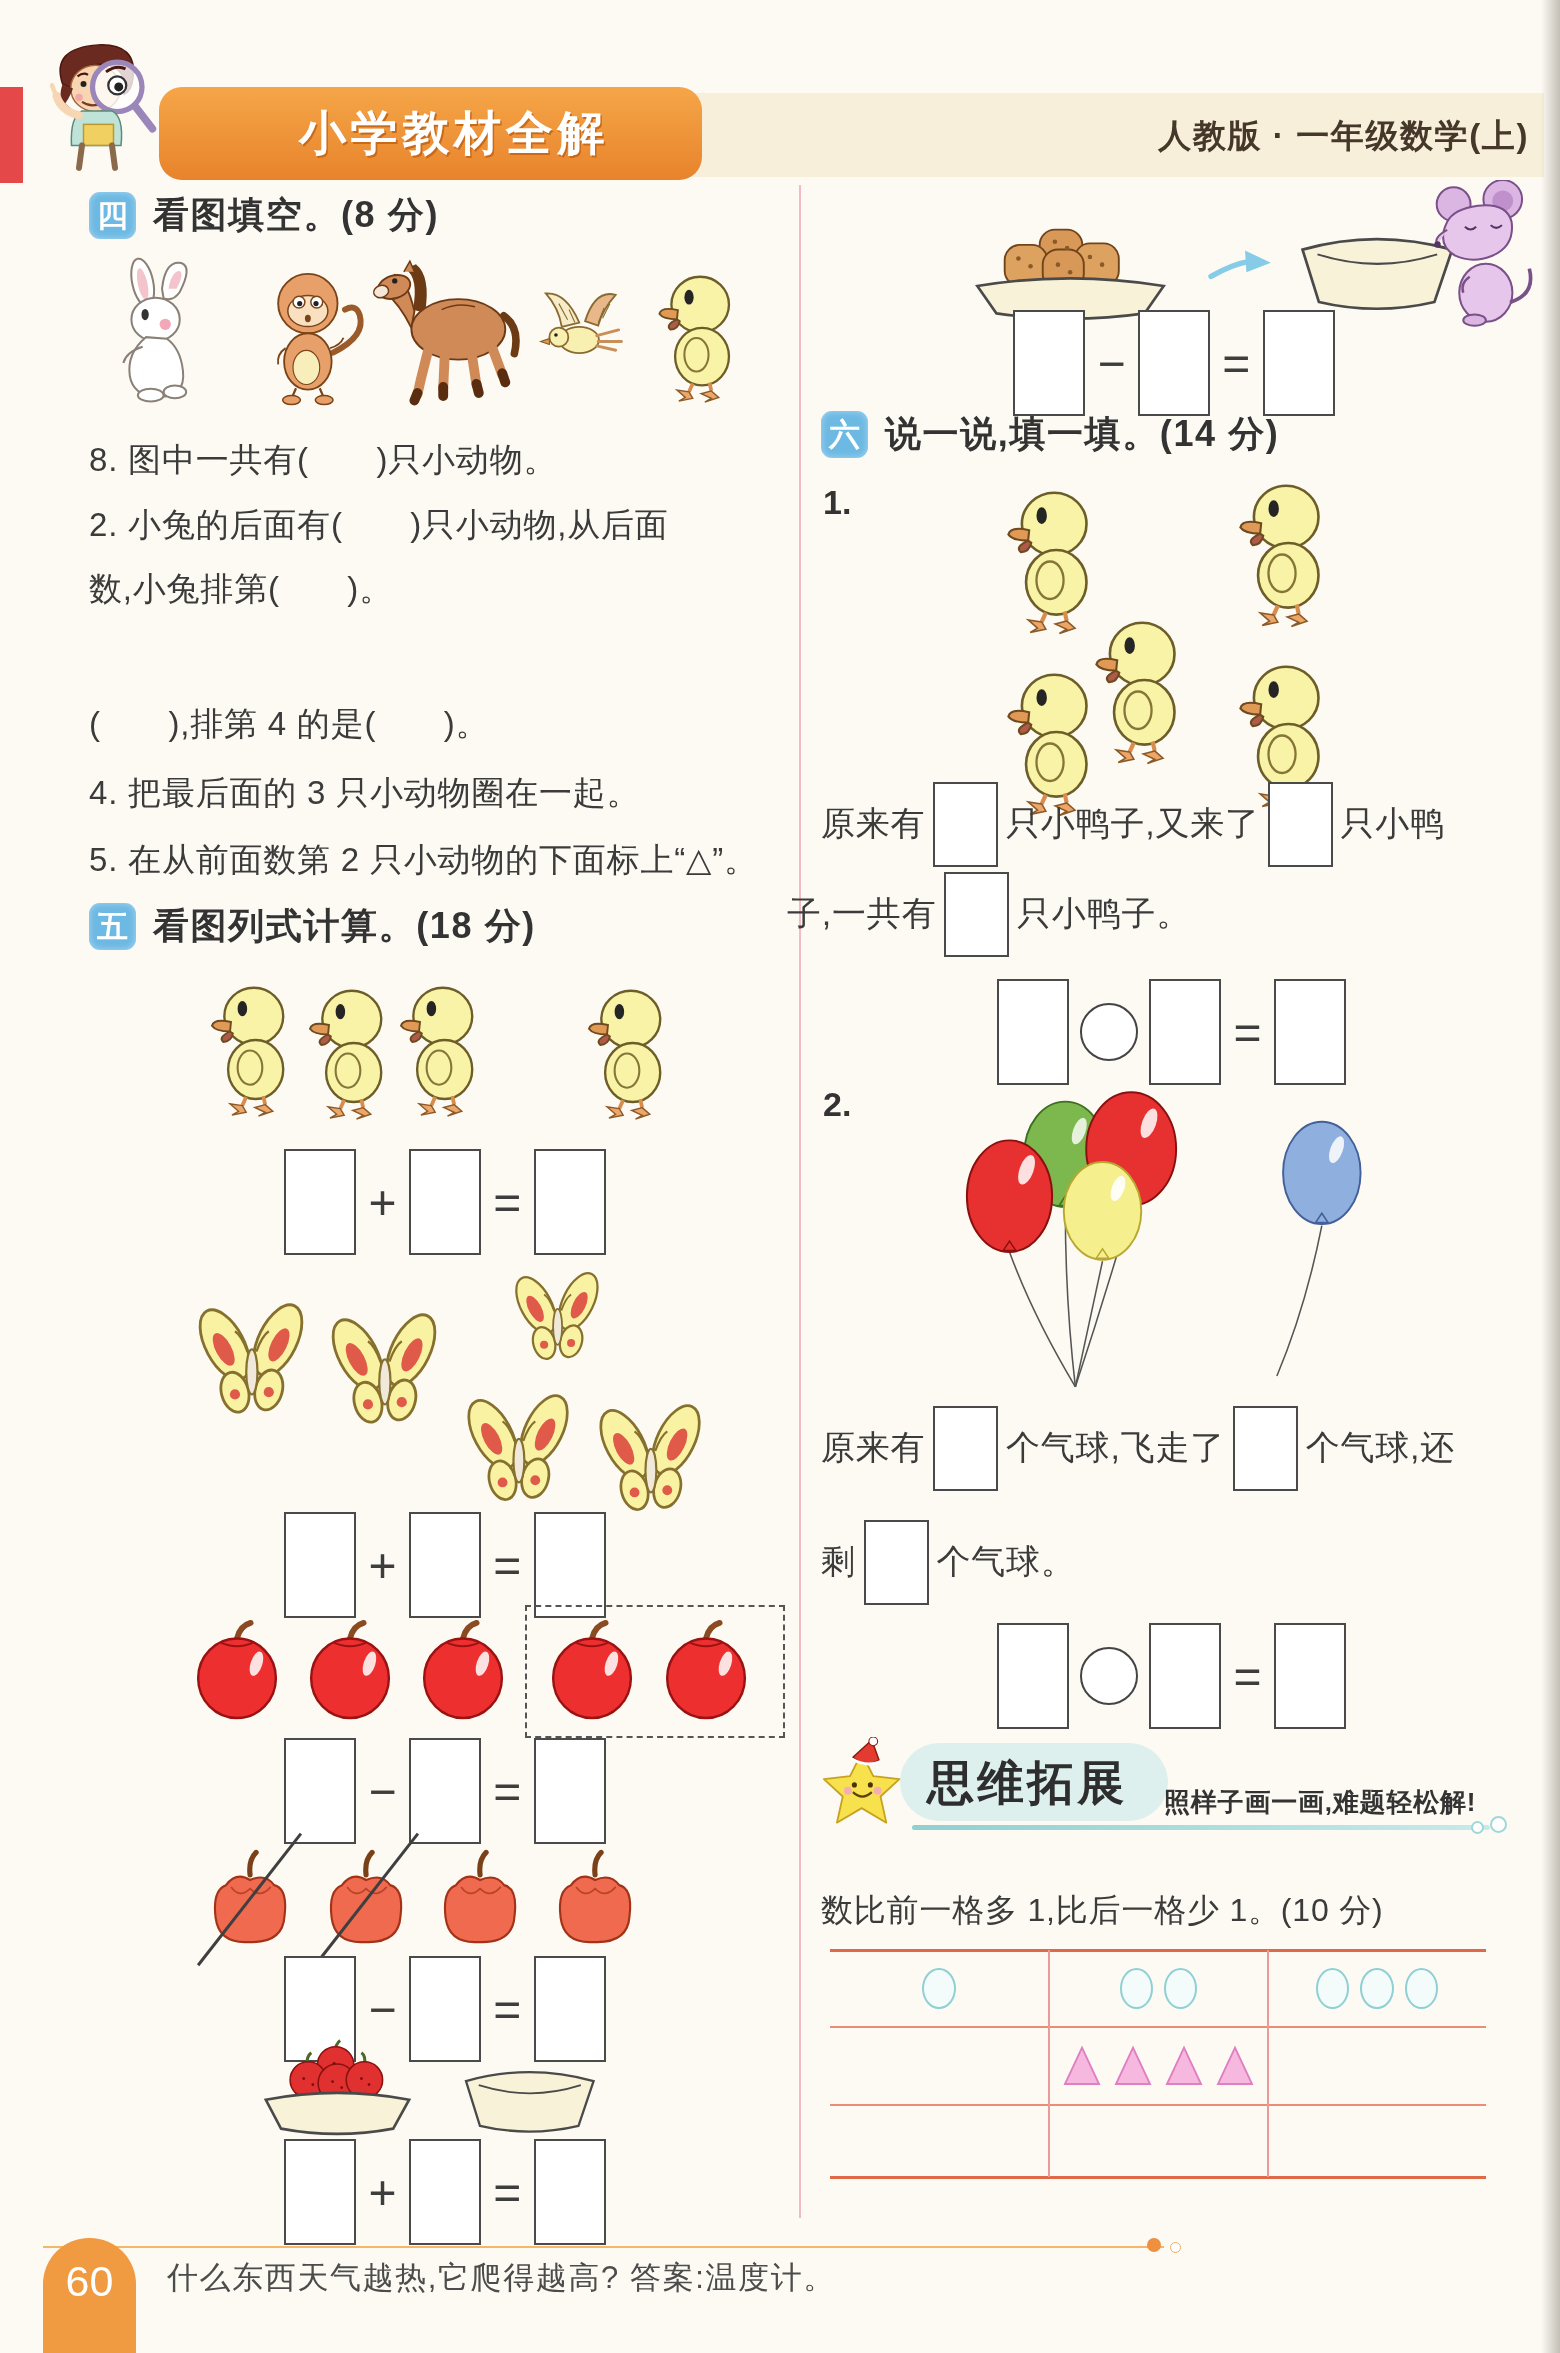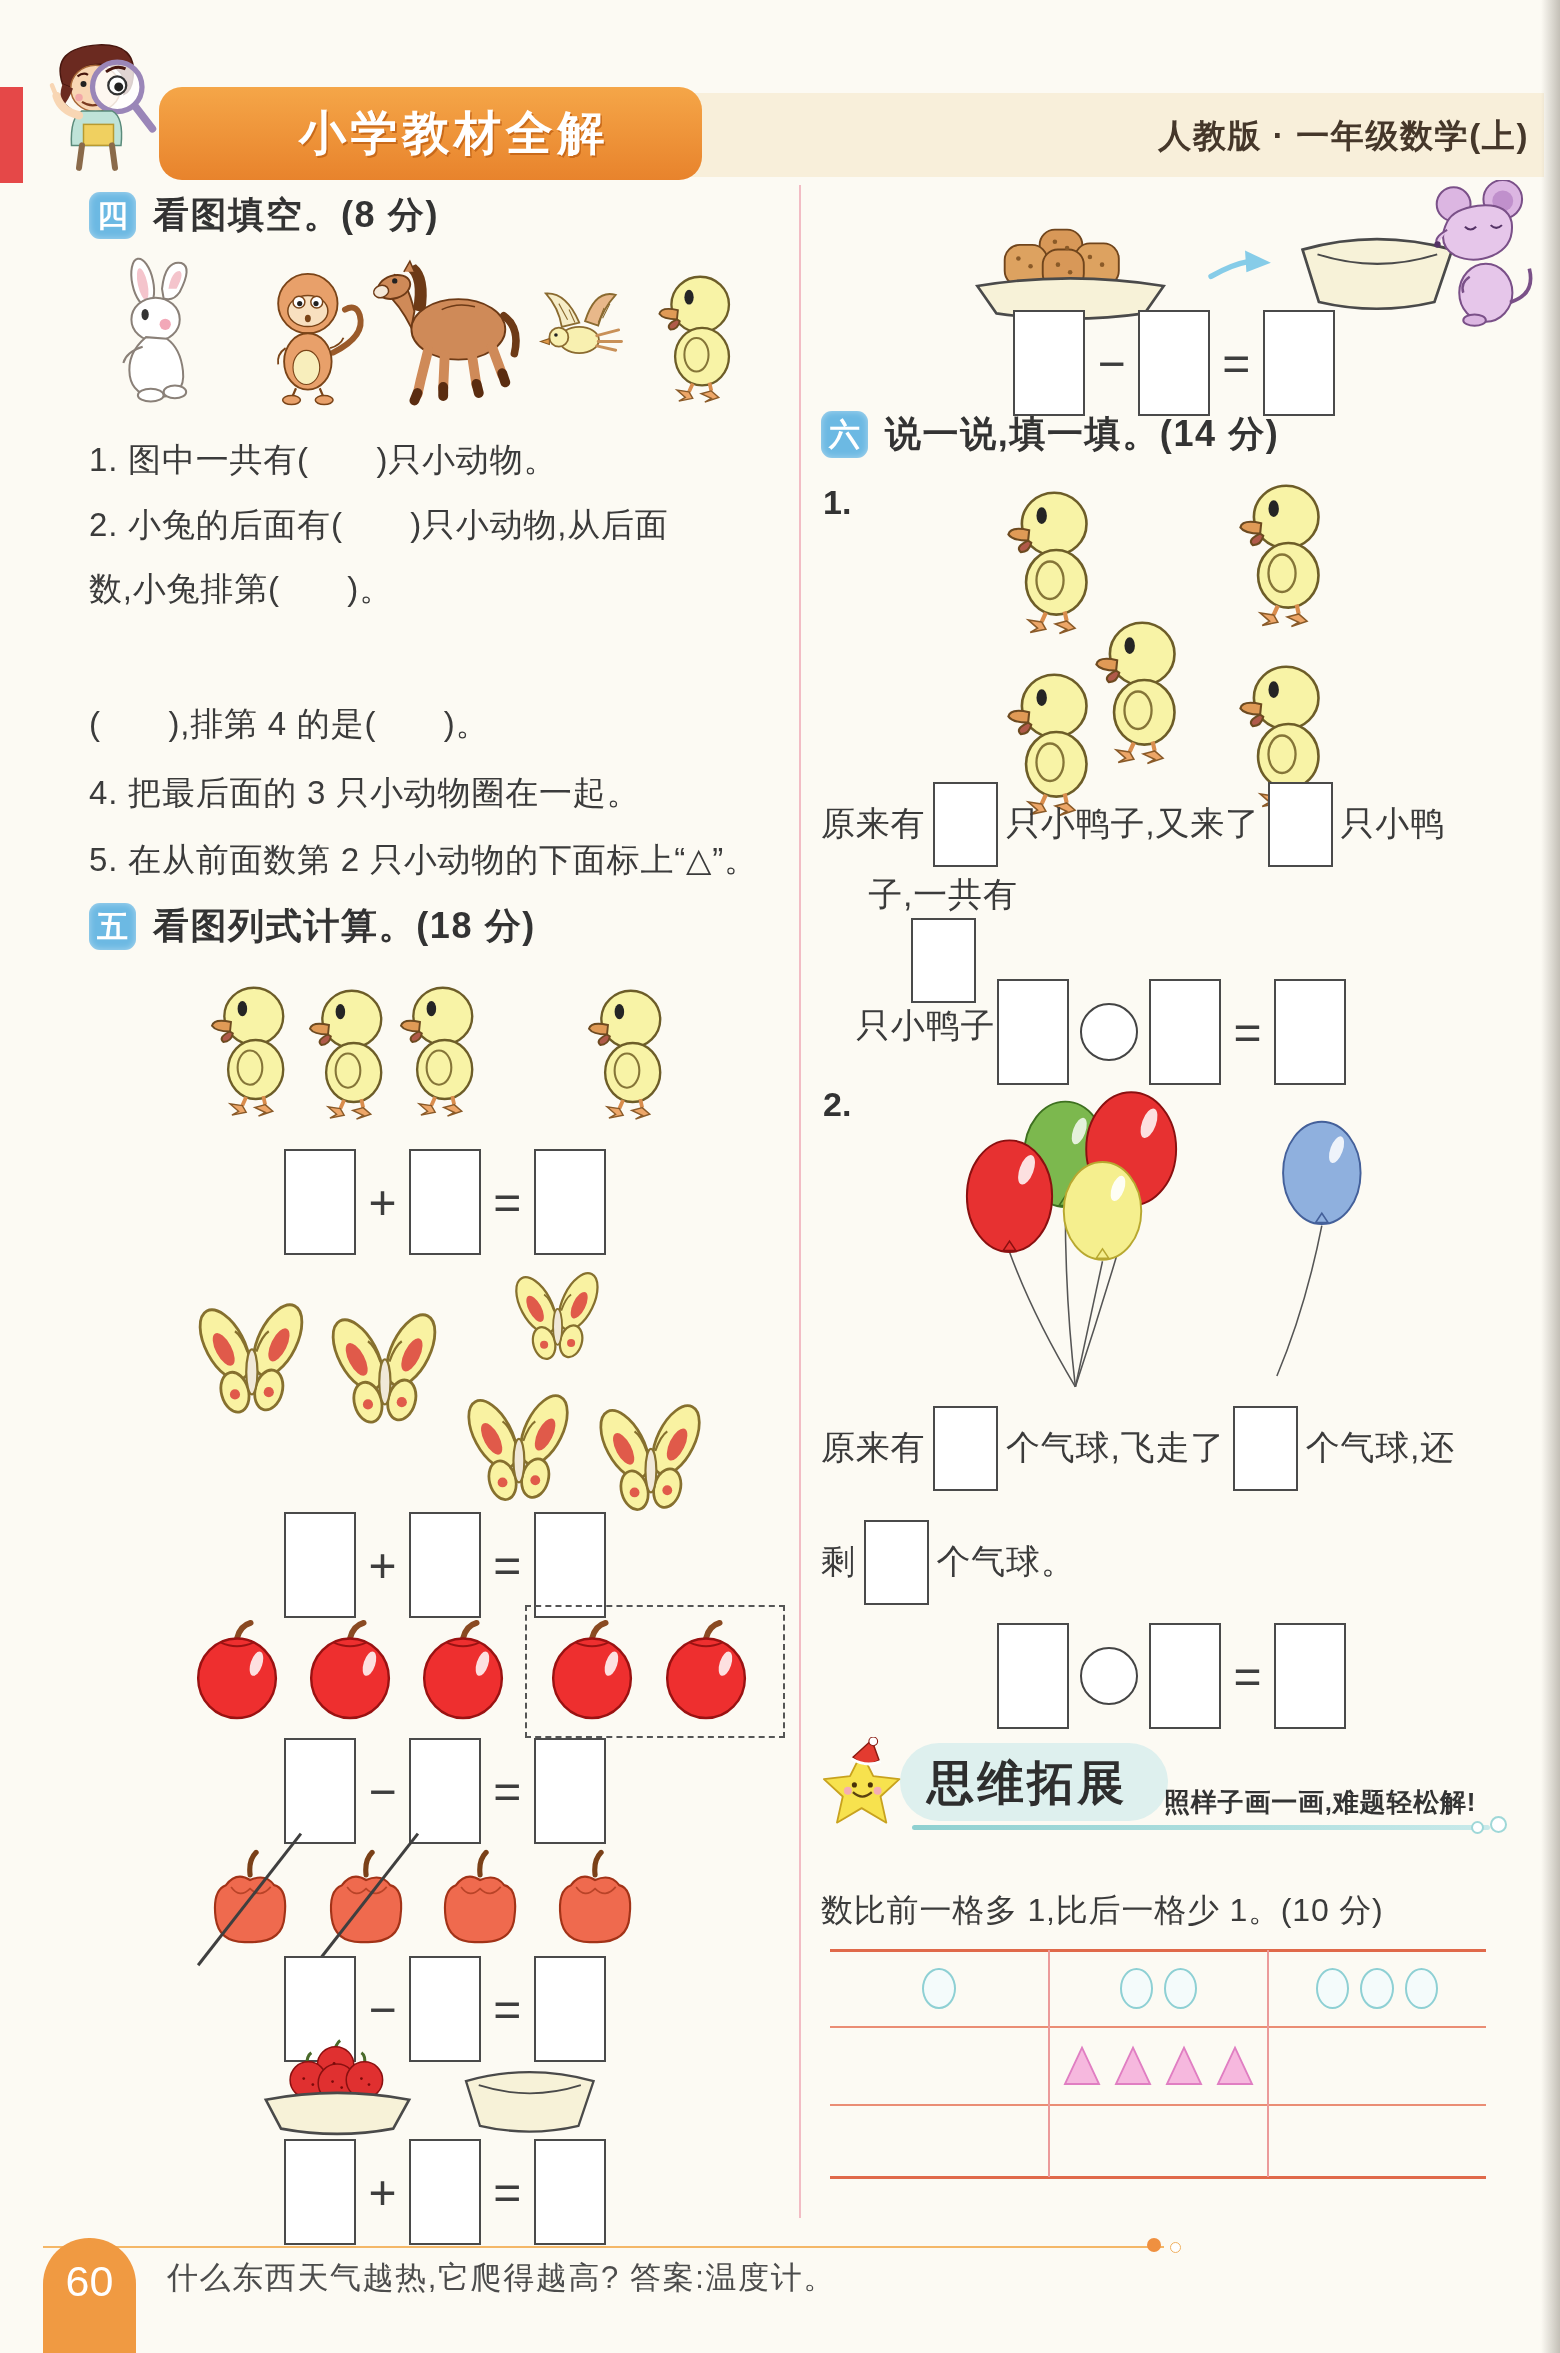--- a/index.html
+++ b/index.html
@@ -171,21 +171,21 @@
     <path d="M27 50 Q14 56 20 61 Q28 61 30 52 Z" fill="#b05a4a" stroke="#6d4a20" stroke-width="2"></path>
     <ellipse cx="40" cy="26" rx="5" ry="8" fill="#252525"></ellipse>
     <ellipse cx="54" cy="90" rx="29" ry="31" fill="#f8f3a6" stroke="#6d5d28" stroke-width="2.5"></ellipse>
     <ellipse cx="48" cy="88" rx="13" ry="18" fill="none" stroke="#857538" stroke-width="2.2"></ellipse>
     <path d="M44 119 L40 128 M62 118 L64 127" stroke="#d98d4d" stroke-width="4"></path>
     <path d="M40 128 L27 126 L36 134 L29 138 L44 135 Z" fill="#eda668" stroke="#8a5a28" stroke-width="1.5"></path>
     <path d="M64 127 L53 130 L64 135 L57 139 L72 134 Z" fill="#eda668" stroke="#8a5a28" stroke-width="1.5"></path>
   </svg>
 </div>
 
-  <div class="abs q" style="left:89px;top:438px;">1. 图中一共有(　　)只小动物。</div>
+  <div class="abs q" style="left:89px;top:438px;">8. 图中一共有(　　)只小动物。</div>
   <div class="abs q" style="left:89px;top:503px;">2. 小兔的后面有(　　)只小动物,从后面</div>
   <div class="abs q" style="left:89px;top:567px;">数,小兔排第(　　)。</div>
   <div class="abs q" style="left:89px;top:702px;">(　　),排第 4 的是(　　)。</div>
   <div class="abs q" style="left:89px;top:771px;">4. 把最后面的 3 只小动物圈在一起。</div>
   <div class="abs q" style="left:89px;top:838px;">5. 在从前面数第 2 只小动物的下面标上“△”。</div>
 
   <div class="abs sec" style="left:89px;top:902px;">
     <div class="badge">五</div>
     <b>看图列式计算。(18 分)</b>
   </div>
@@ -583,21 +583,21 @@
   </svg>
 </div>
 
   <div class="abs fill" style="left:821px;top:782px;">
     <span>原来有</span>
     <div class="fbox"></div>
     <span>只小鸭子,又来了</span>
     <div class="fbox"></div>
     <span>只小鸭</span>
   </div>
-  <div class="abs fill" style="left:856px;top:872px;flex-direction:column;">
+  <div class="abs fill" style="left:787px;top:872px;">
     <span>子,一共有</span>
     <div class="fbox"></div>
     <span>只小鸭子。</span>
   </div>
 
   <div class="abs eq" style="left:997px;top:979px;">
     <div class="ebox"></div>
     <div class="opcirc"></div>
     <div class="ebox"></div>
     <span class="op">=</span>

